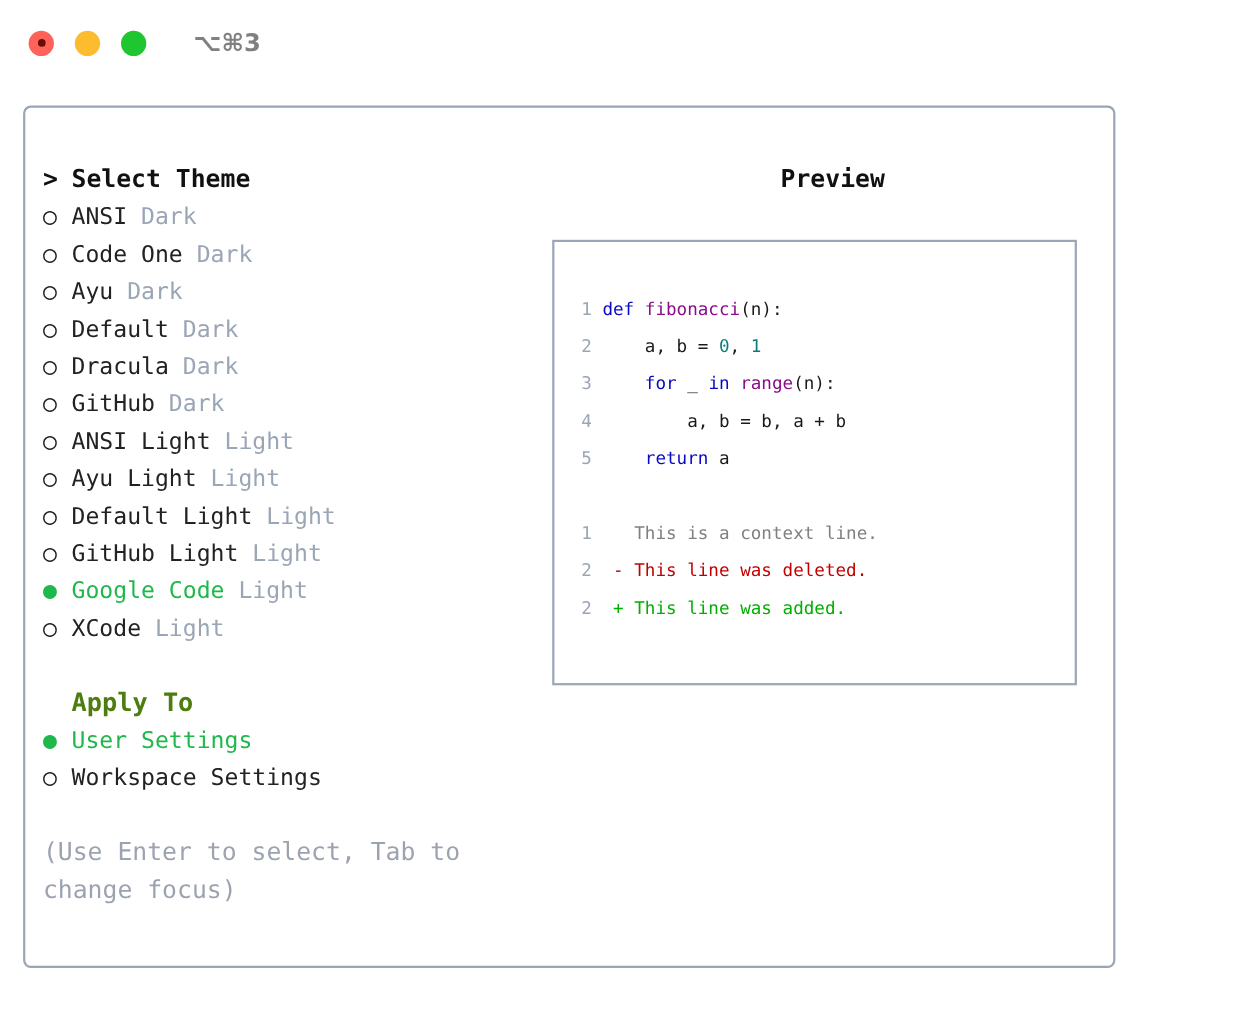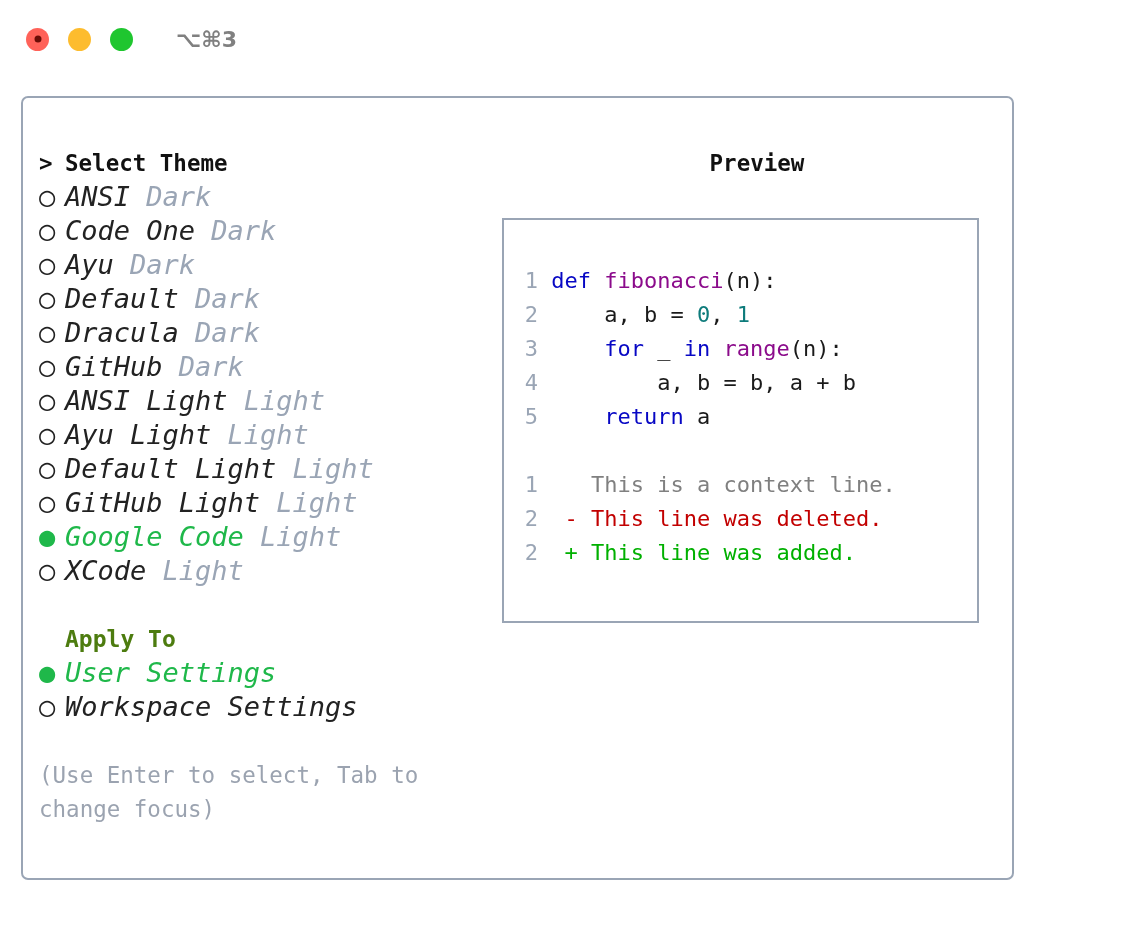--- a/index.html
+++ b/index.html
@@ -88,25 +88,24 @@
   }
 
   
   .left-col {
     width: 465px;
     padding: 48px 0 0 16px;
     box-sizing: border-box;
   }
 
   .list-line {
-    font-size: 27px;
+    font-size: 21px;
     line-height: 34px;
     white-space: pre;
     color: #222222;
-    font-style: italic;
   }
 
   .header-line {
     font-size: 22.5px;
     line-height: 34px;
     white-space: pre;
     font-weight: bold;
     color: #111111;
   }
 
@@ -157,21 +156,21 @@
   .code-box {
     margin-top: 38px;
     width: 477px;
     height: 405px;
     border: 2px solid #9aa5b5;
     box-sizing: border-box;
     background: #ffffff;
     padding: 44px 0 0 12px;
   }
   .code-line {
-    font-size: 22px;
+    font-size: 16px;
     line-height: 34px;
     white-space: pre;
     color: #222222;
   }
   .ln {
     color: #9aa5b5;
     display: inline-block;
     width: 22px;
     text-align: right;
   }

